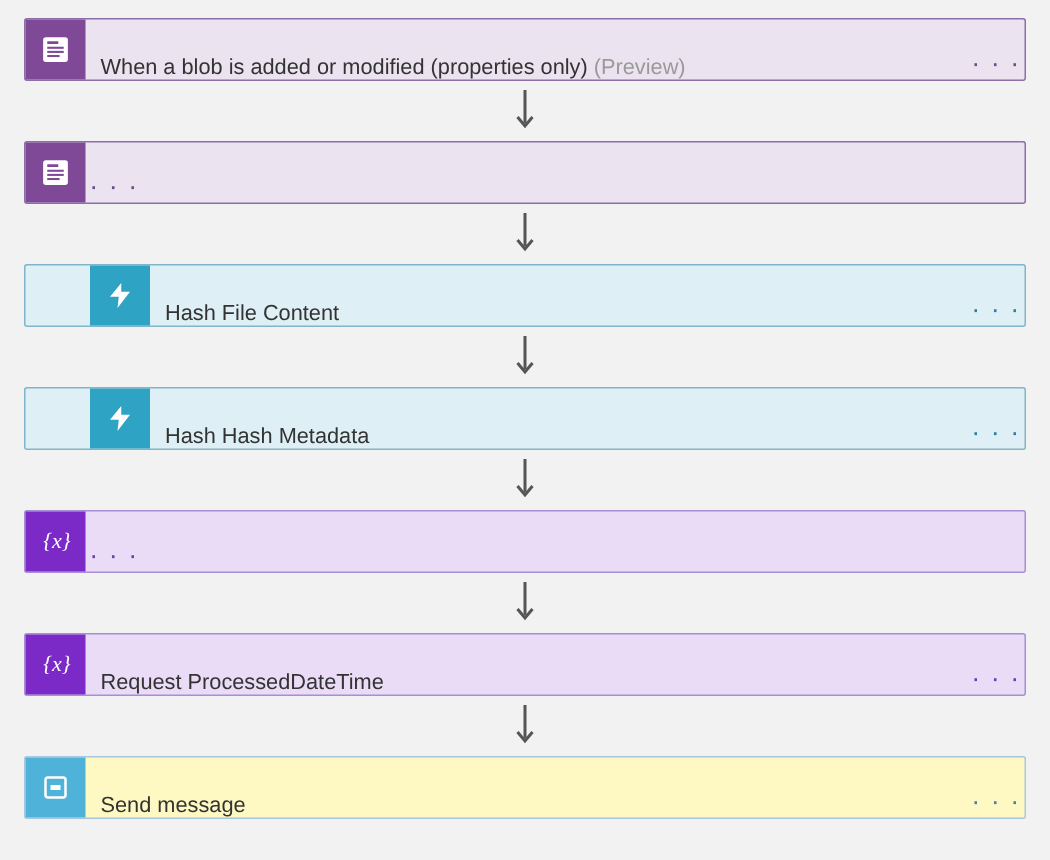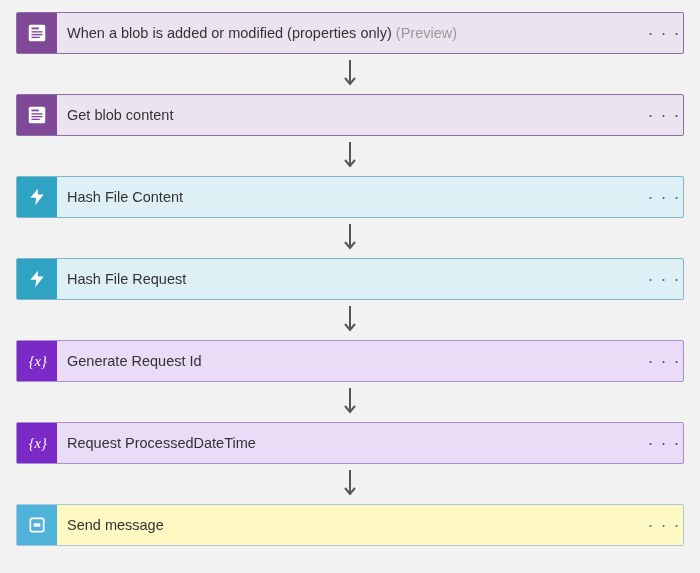--- a/index.html
+++ b/index.html
@@ -10,21 +10,21 @@
     color: #333;
     width: 700px;
     height: 573px;
     padding: 12px 16px;
   }
   .flow { display: flex; flex-direction: column; align-items: center; }
   .step {
     width: 100%;
     height: 42px;
     display: flex;
-    align-items: center;
+    align-items: flex-end;
     border: 1px solid;
     border-radius: 2px;
     background: #fff;
   }
   .step-icon {
     width: 40px;
     height: 40px;
     display: flex;
     align-items: center;
     justify-content: center;
@@ -53,21 +53,21 @@
     align-items: center;
     justify-content: center;
   }
   .arrow svg { display: block; }
 
   
   .th-blob   { border-color: #8a6fa8; background: #ece3f0; }
   .th-blob .step-icon { background: #804998; }
   .th-blob .step-menu { color: #6a4e8a; }
 
-  .th-hash   { border-color: #7fb6c9; background: #def0f5; }
+  .th-hash   { border-color: #7fb6c9; background: #def0f5; padding-left: 43px; }
   .th-hash .step-icon { background: #2fa3c4; }
   .th-hash .step-menu { color: #2f7fa0; }
 
   .th-var    { border-color: #a88ed4; background: #eadcf7; }
   .th-var .step-icon { background: #7b29c7; }
   .th-var .step-menu { color: #6a3fb0; }
 
   .th-send   { border-color: #a8c6e0; background: #fef9c3; }
   .th-send .step-icon { background: #4fb3d9; }
   .th-send .step-menu { color: #4a80b0; }
@@ -103,21 +103,20 @@
   <div class="step th-blob">
     <div class="step-icon">
       <svg width="22" height="22" viewBox="0 0 24 24">
           <rect x="3" y="3" width="18" height="18" rx="2" fill="#fff"></rect>
           <rect x="6" y="6" width="8" height="2" fill="#804998"></rect>
           <rect x="6" y="10" width="12" height="1.5" fill="#804998"></rect>
           <rect x="6" y="13" width="12" height="1.5" fill="#804998"></rect>
           <rect x="6" y="16" width="9" height="1.5" fill="#804998"></rect>
         </svg>
     </div>
-    <div class="step-label"><span>Get blob content</span></div>
     <div class="step-menu">· · ·</div>
   </div>
 
   <div class="arrow">
     <svg width="16" height="32" viewBox="0 0 16 32">
         <line x1="8" y1="2" x2="8" y2="24" stroke="#555" stroke-width="2"></line>
         <polyline points="3,20 8,26 13,20" fill="none" stroke="#555" stroke-width="2"></polyline>
       </svg>
   </div>
 
@@ -137,38 +136,37 @@
         <polyline points="3,20 8,26 13,20" fill="none" stroke="#555" stroke-width="2"></polyline>
       </svg>
   </div>
 
   <div class="step th-hash">
     <div class="step-icon">
       <svg width="20" height="20" viewBox="0 0 24 24">
           <polygon points="13,2 4,13 11,13 10,22 20,9 13,9" fill="#fff"></polygon>
         </svg>
     </div>
-    <div class="step-label"><span>Hash File Request</span></div>
+    <div class="step-label"><span>Hash Hash Metadata</span></div>
     <div class="step-menu">· · ·</div>
   </div>
 
   <div class="arrow">
     <svg width="16" height="32" viewBox="0 0 16 32">
         <line x1="8" y1="2" x2="8" y2="24" stroke="#555" stroke-width="2"></line>
         <polyline points="3,20 8,26 13,20" fill="none" stroke="#555" stroke-width="2"></polyline>
       </svg>
   </div>
 
   <div class="step th-var">
     <div class="step-icon">
       <svg width="22" height="20" viewBox="0 0 24 20">
           <text x="3" y="15" font-family="serif" font-style="italic" font-size="16" fill="#fff">{x}</text>
         </svg>
     </div>
-    <div class="step-label"><span>Generate Request Id</span></div>
     <div class="step-menu">· · ·</div>
   </div>
 
   <div class="arrow">
     <svg width="16" height="32" viewBox="0 0 16 32">
         <line x1="8" y1="2" x2="8" y2="24" stroke="#555" stroke-width="2"></line>
         <polyline points="3,20 8,26 13,20" fill="none" stroke="#555" stroke-width="2"></polyline>
       </svg>
   </div>
 

